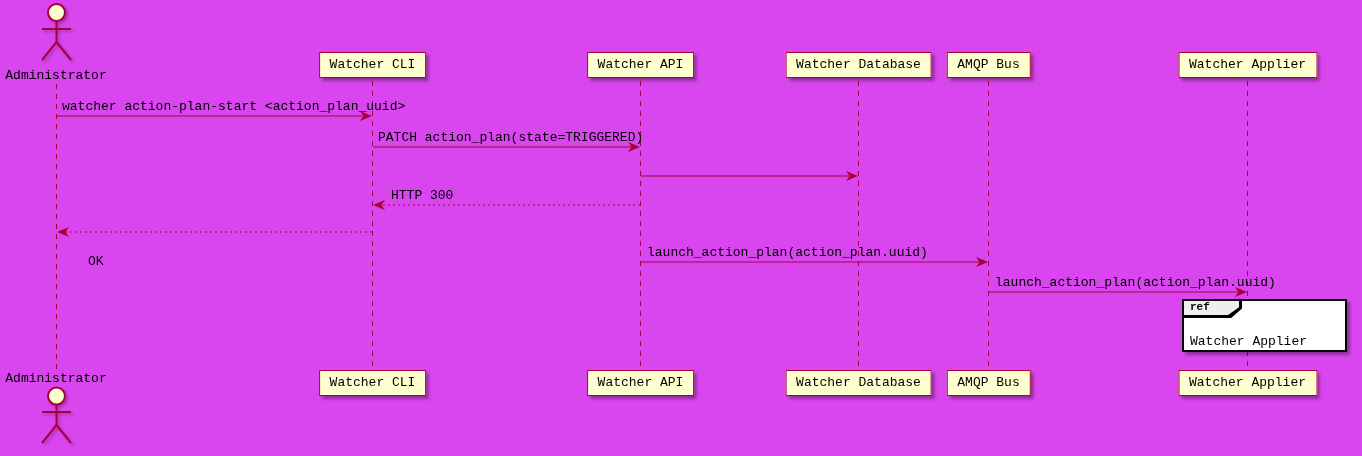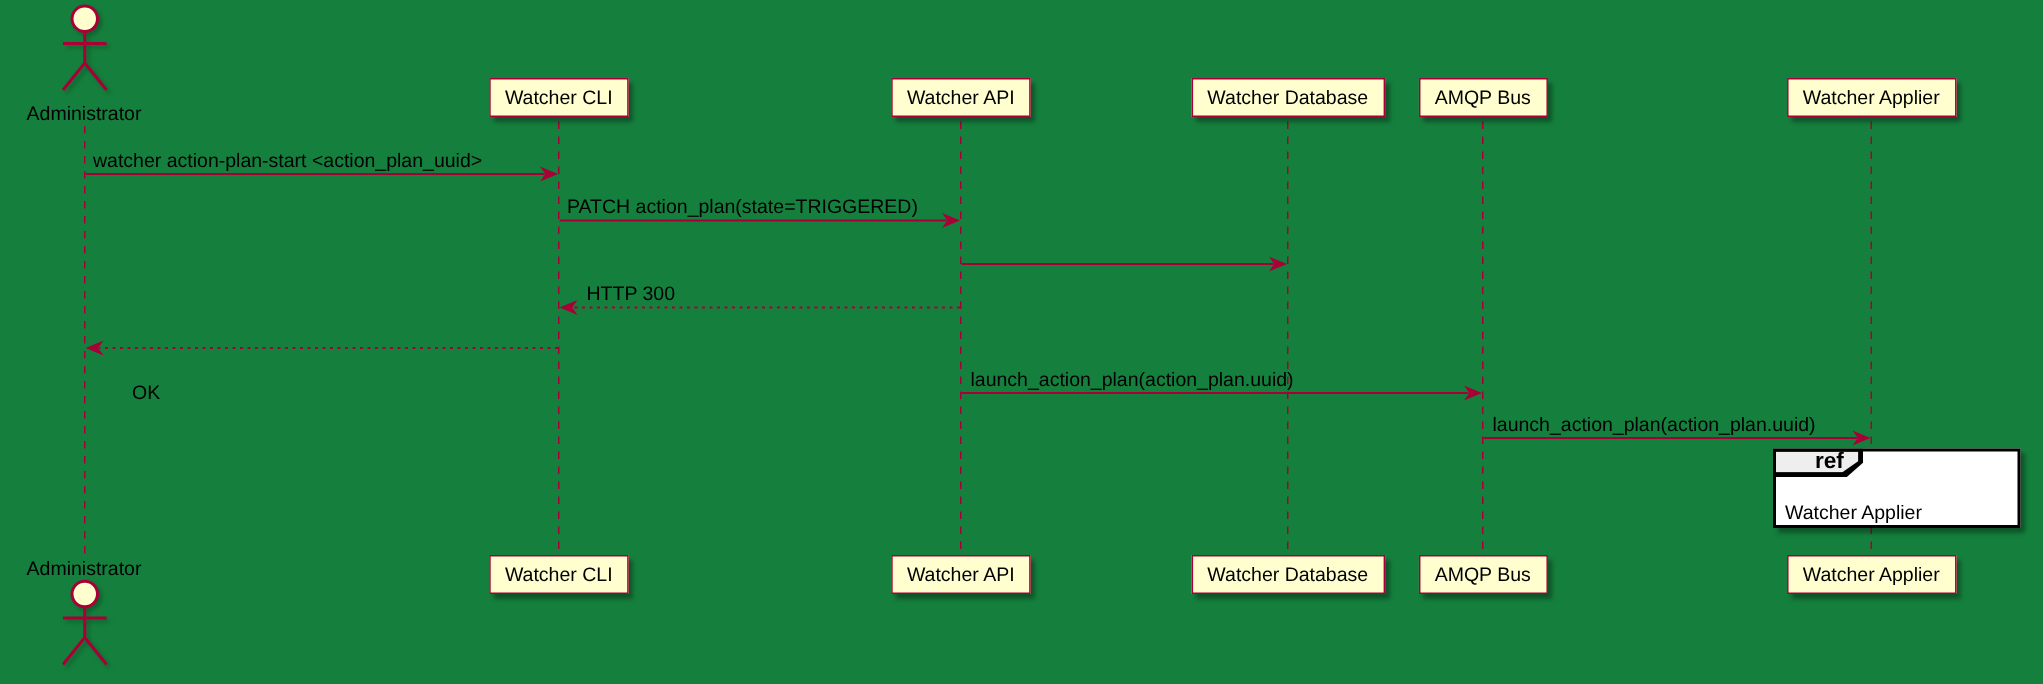--- a/index.html
+++ b/index.html
@@ -1,21 +1,21 @@
 <!DOCTYPE html>
 <html><head>
 <meta charset="utf-8">
 <style>
   html, body { margin: 0; padding: 0; background: #ffffff; }
   #canvas {
     position: relative;
     width: 1362px;
     height: 456px;
-    background: #15803d;
-    font-family: Liberation Sans, sans-serif;
+    background: #d946ef;
+    font-family: Liberation Mono, monospace;
     font-size: 13px;
     color: #000000;
     overflow: hidden;
   }
   #canvas svg.layer { position: absolute; left: 0; top: 0; }
 
   .pbox {
     position: absolute;
     transform: translateX(-50%);
     background: #FEFECE;
@@ -61,24 +61,24 @@
     position: absolute;
     left: 2px;
     top: 2px;
     width: 55px;
     height: 14px;
     background: #EEEEEE;
     clip-path: polygon(0 0, 100% 0, 100% 45%, 80% 100%, 0 100%);
   }
   .ref-tab-text {
     position: absolute;
-    left: 28px;
+    left: 8px;
     top: 0px;
     font-weight: bold;
-    font-size: 15px;
+    font-size: 11px;
     line-height: 17px;
   }
   .ref-line { position: absolute; left: 6px; white-space: nowrap; line-height: 17px; }
   .actor-fig { filter: drop-shadow(2px 2px 1.5px rgba(0,0,0,0.25)); }
 </style>
 </head>
 <body>
 
 <div id="canvas">
 

